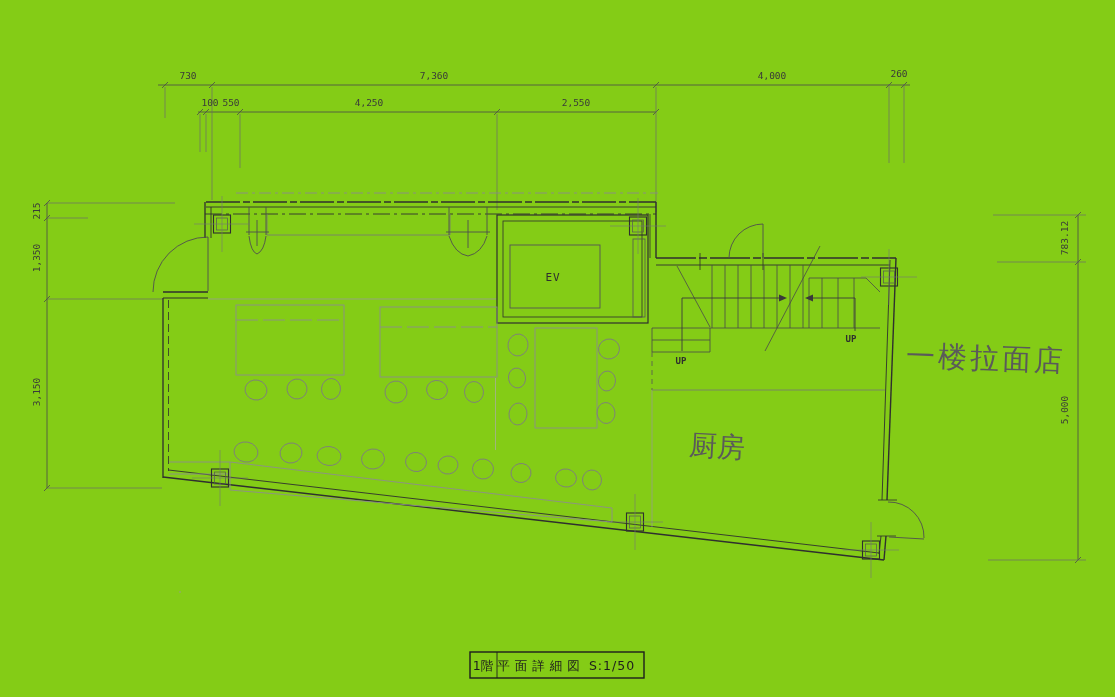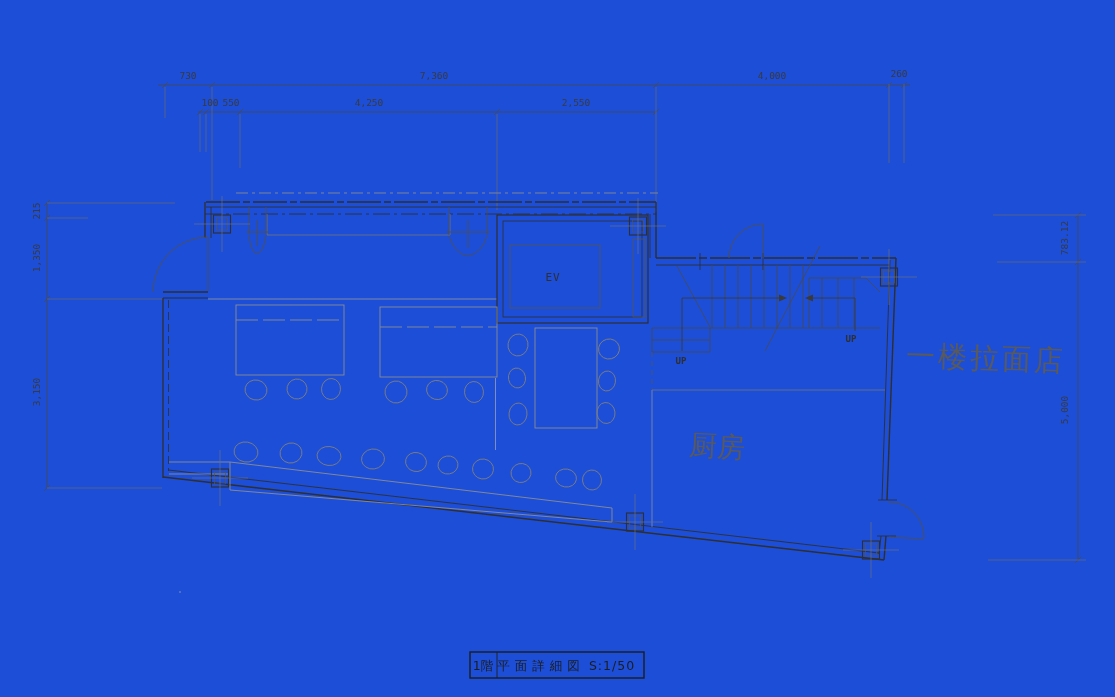--- a/index.html
+++ b/index.html
@@ -1,17 +1,17 @@
 <!DOCTYPE html>
 <html><head>
 <meta charset="utf-8">
 <style>
   html,body{margin:0;padding:0;background:#e8e8e8;}
   .sheet{
-    position:relative;width:1115px;height:697px;background:#1d4ed8;
+    position:relative;width:1115px;height:697px;background:#84cc16;
     font-family:"DejaVu Sans",sans-serif;overflow:hidden;
   }
   svg text{user-select:none;}
   .dimtxt{font-family:"DejaVu Sans Mono","Liberation Mono",monospace;font-size:9.5px;fill:#3a3a3a;}
   .handw{font-family:"DejaVu Sans",sans-serif;fill:#5a5a5a;}
   .uptxt{font-family:"DejaVu Sans Mono","Liberation Mono",monospace;font-size:9px;fill:#2f2f2f;font-weight:bold;}
   .evtxt{font-family:"DejaVu Sans Mono","Liberation Mono",monospace;font-size:11px;fill:#2f2f2f;letter-spacing:1px;}
   .titletxt{font-family:"DejaVu Sans",sans-serif;font-size:12.5px;fill:#1d1d1d;}
 </style>
 </head>

